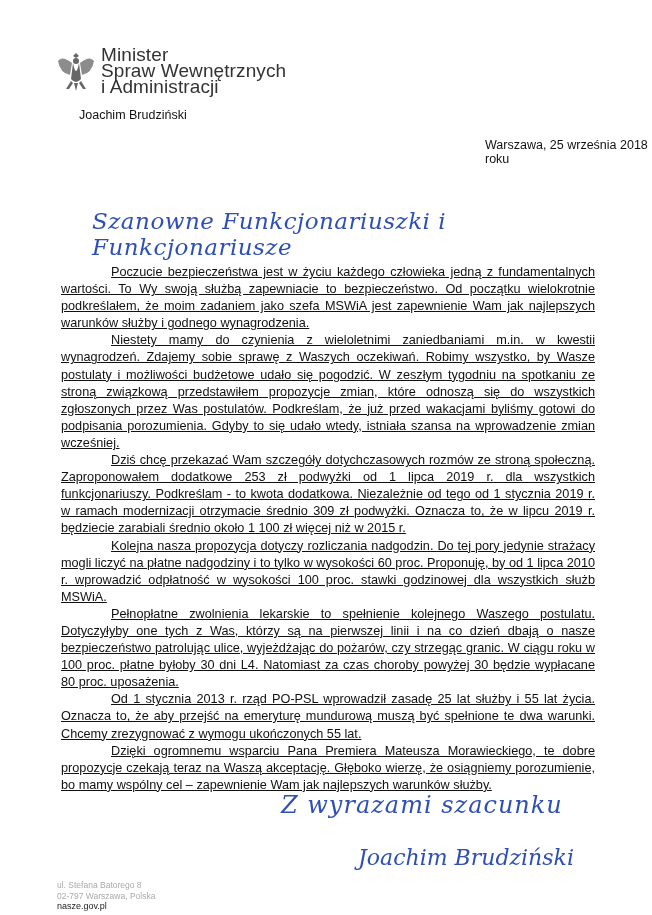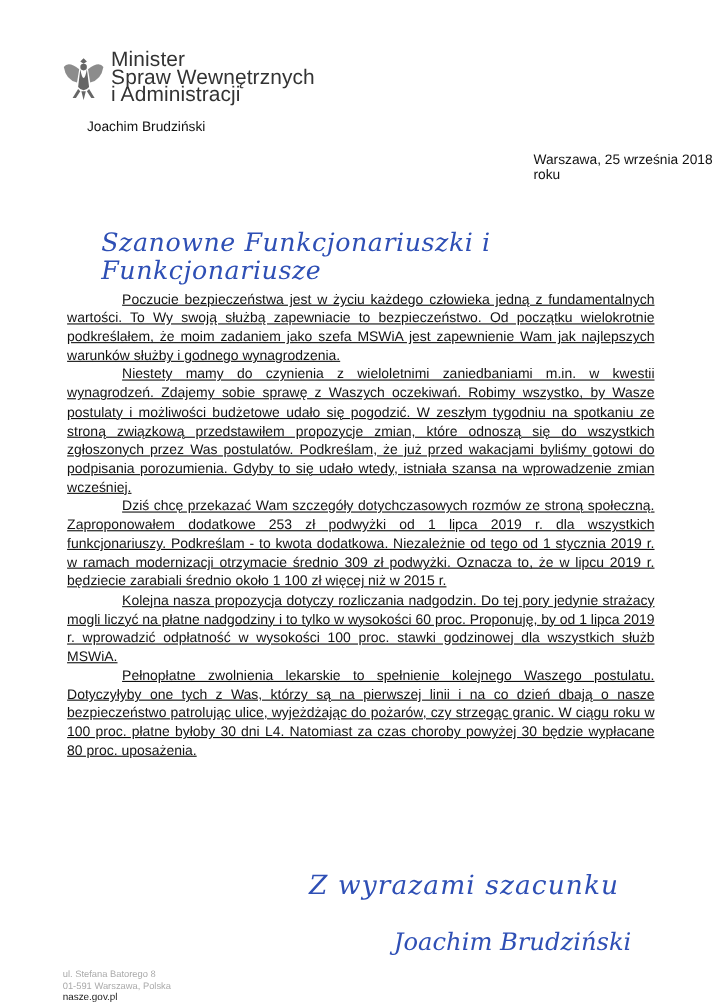--- a/index.html
+++ b/index.html
@@ -48,25 +48,27 @@
 <div class="minister-name">Joachim Brudziński</div>
 
 <div class="date">Warszawa, 25 września 2018 roku</div>
 
 <div class="salutation">Szanowne Funkcjonariuszki i Funkcjonariusze</div>
 
 <div class="body-text">
   <p>Poczucie bezpieczeństwa jest w życiu każdego człowieka jedną z fundamentalnych wartości. To Wy swoją służbą zapewniacie to bezpieczeństwo. Od początku wielokrotnie podkreślałem, że moim zadaniem jako szefa MSWiA jest zapewnienie Wam jak najlepszych warunków służby i godnego wynagrodzenia.</p>
   <p>Niestety mamy do czynienia z wieloletnimi zaniedbaniami m.in. w kwestii wynagrodzeń. Zdajemy sobie sprawę z Waszych oczekiwań. Robimy wszystko, by Wasze postulaty i możliwości budżetowe udało się pogodzić. W zeszłym tygodniu na spotkaniu ze stroną związkową przedstawiłem propozycje zmian, które odnoszą się do wszystkich zgłoszonych przez Was postulatów. Podkreślam, że już przed wakacjami byliśmy gotowi do podpisania porozumienia. Gdyby to się udało wtedy, istniała szansa na wprowadzenie zmian wcześniej.</p>
   <p>Dziś chcę przekazać Wam szczegóły dotychczasowych rozmów ze stroną społeczną. Zaproponowałem dodatkowe 253 zł podwyżki od 1 lipca 2019 r. dla wszystkich funkcjonariuszy. Podkreślam - to kwota dodatkowa. Niezależnie od tego od 1 stycznia 2019 r. w ramach modernizacji otrzymacie średnio 309 zł podwyżki. Oznacza to, że w lipcu 2019 r. będziecie zarabiali średnio około 1 100 zł więcej niż w 2015 r.</p>
-  <p>Kolejna nasza propozycja dotyczy rozliczania nadgodzin. Do tej pory jedynie strażacy mogli liczyć na płatne nadgodziny i to tylko w wysokości 60 proc. Proponuję, by od 1 lipca 2019 r. wprowadzić odpłatność w wysokości 100 proc. stawki godzinowej dla wszystkich służb MSWiA.</p>
+  <p>Kolejna nasza propozycja dotyczy rozliczania nadgodzin. Do tej pory jedynie strażacy mogli liczyć na płatne nadgodziny i to tylko w wysokości 60 proc. Proponuję, by od 1 lipca 2010 r. wprowadzić odpłatność w wysokości 100 proc. stawki godzinowej dla wszystkich służb MSWiA.</p>
   <p>Pełnopłatne zwolnienia lekarskie to spełnienie kolejnego Waszego postulatu. Dotyczyłyby one tych z Was, którzy są na pierwszej linii i na co dzień dbają o nasze bezpieczeństwo patrolując ulice, wyjeżdżając do pożarów, czy strzegąc granic. W ciągu roku w 100 proc. płatne byłoby 30 dni L4. Natomiast za czas choroby powyżej 30 będzie wypłacane 80 proc. uposażenia.</p>
+  <p>Od 1 stycznia 2013 r. rząd PO-PSL wprowadził zasadę 25 lat służby i 55 lat życia. Oznacza to, że aby przejść na emeryturę mundurową muszą być spełnione te dwa warunki. Chcemy zrezygnować z wymogu ukończonych 55 lat.</p>
+  <p>Dzięki ogromnemu wsparciu Pana Premiera Mateusza Morawieckiego, te dobre propozycje czekają teraz na Waszą akceptację. Głęboko wierzę, że osiągniemy porozumienie, bo mamy wspólny cel – zapewnienie Wam jak najlepszych warunków służby.</p>
 </div>
 
 <div class="closing">Z wyrazami szacunku</div>
 
 <div class="signature">Joachim Brudziński</div>
 
 <div class="footer">
   <div>ul. Stefana Batorego 8</div>
-  <div>01-591 Warszawa, Polska</div>
+  <div>02-797 Warszawa, Polska</div>
   <div class="web">nasze.gov.pl</div>
 </div>
 
 </body></html>

